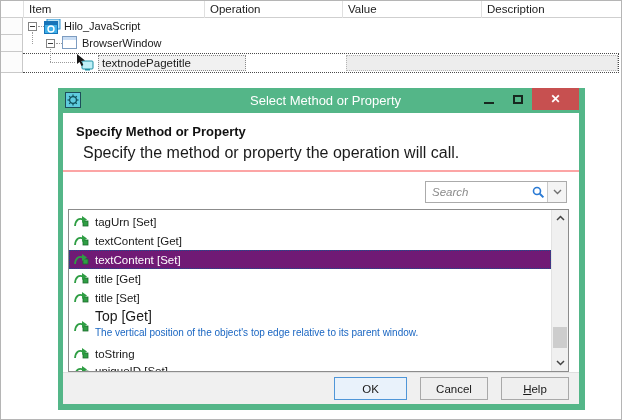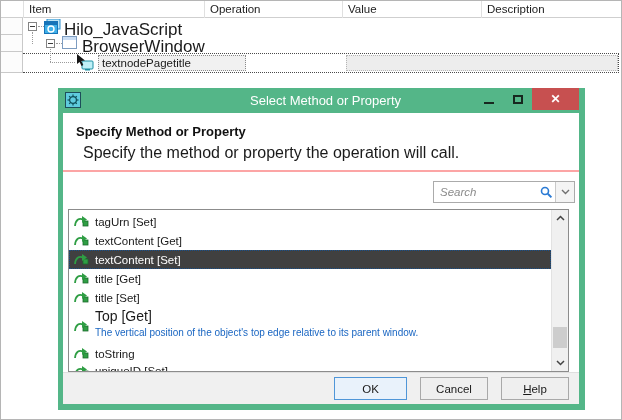--- a/index.html
+++ b/index.html
@@ -20,21 +20,21 @@
            border-right:1px solid #c9c9c9; border-bottom:1px solid #c9c9c9; }
   .g1 { top:17px; height:17px; } .g2 { top:34px; height:17px; } .g3 { top:51px; height:21px; }
 
   
   .expbox { position:absolute; width:9px; height:9px; background:#fff;
             border:1px solid #848484; cursor:default; }
   .expbox i { position:absolute; left:1px; right:1px; top:3px; height:1px; background:#3c3c3c; }
   .dot-h { position:absolute; border-top:1px dotted #9b9b9b; }
   .dot-v { position:absolute; border-left:1px dotted #9b9b9b; }
   .treeicon { position:absolute; }
-  .treelabel { position:absolute; white-space:nowrap; font-size:17px; }
+  .treelabel { position:absolute; white-space:nowrap; font-size:11px; }
   .focusrow { position:absolute; left:22px; top:52px; width:596px; height:20px;
               border-top:1px dotted #4a4a4a; border-bottom:1px dotted #4a4a4a;
               border-right:1px dotted #4a4a4a; }
   .node3box { position:absolute; left:97px; top:54px; width:148px; height:16px;
               background:#f1f1f1; border:1px dotted #8a8a8a; line-height:14px;
               padding-left:3px; font-size:11.5px; }
   .valbox { position:absolute; left:345px; top:54px; width:272px; height:16px;
             background:#ededed; border:1px dotted #b5b5b5; }
 
   
@@ -51,38 +51,38 @@
   .wc-min i { display:block; width:10px; height:2px; background:#17281f; margin-top:8px; }
   .wc-max i { display:block; width:10px; height:9px; border:2px solid #17281f; }
   .wc-close { width:47px; background:#c75050; color:#fff; font-size:12px; font-weight:bold; }
 
   .dlg-content { position:absolute; left:5px; top:25px; right:6px; bottom:6px;
                  background:#fff; display:flex; flex-direction:column; }
   .dlg-head { padding:11px 13px 8px; border-bottom:2px solid #fca5a5; }
   .dlg-head h1 { font-size:13px; font-weight:bold; margin-bottom:5px; color:#111; }
   .dlg-head p { font-size:16px; margin-left:7px; color:#1a1a1a; }
 
-  .search-row { display:flex; justify-content:flex-end; padding:9px 4px 6px; }
+  .search-row { display:flex; justify-content:flex-end; padding:9px 12px 6px; }
   .searchbox { width:142px; height:22px; border:1px solid #ababab; background:#fff;
                display:flex; align-items:center; }
   .search-input { flex:1; min-width:0; border:none; outline:none; height:100%;
                   font-family:"Liberation Sans", sans-serif; font-size:11.5px;
                   padding-left:6px; color:#333; }
   .search-input::placeholder { font-style:italic; color:#8a8a8a; opacity:1; }
   .search-mag { width:18px; display:flex; align-items:center; justify-content:center; }
   .search-drop { width:19px; height:20px; background:#f4f4f4; border-left:1px solid #c9c9c9;
                  display:flex; align-items:center; justify-content:center; }
 
   .listbox { margin:0 10px 0 5px; flex:1; border:1px solid #8c8c8c; position:relative;
              background:#fff; overflow:hidden; }
   .items { position:absolute; left:0; top:0; right:17px; bottom:0; overflow:hidden; padding-top:2px; }
   .item { height:19px; display:flex; align-items:center; padding-left:5px;
           font-size:11.5px; white-space:nowrap; }
   .item .micon { width:15px; height:13px; margin-right:6px; flex:none; }
-  .item.selected { background:#404040; color:#fff; outline:1px dotted #18508c; outline-offset:-1px; }
+  .item.selected { background:#701a75; color:#fff; outline:1px dotted #18508c; outline-offset:-1px; }
   .item-multi { height:37px; position:relative; padding-left:26px; }
   .item-multi .micon { position:absolute; left:5px; top:13px; }
   .item-multi .line1 { height:19px; line-height:19px; font-size:14px; }
   .item-multi .line2 { height:17px; line-height:14px; font-size:10px; color:#1a66c2; white-space:nowrap; }
   .item.clipped { align-items:flex-start; padding-top:2px; }
 
   .scrollbar { position:absolute; right:0; top:0; bottom:0; width:17px; background:#f0f0f0;
                border-left:1px solid #e2e2e2; }
   .sb-btn { position:absolute; left:0; width:16px; height:16px; display:flex;
             align-items:center; justify-content:center; }

